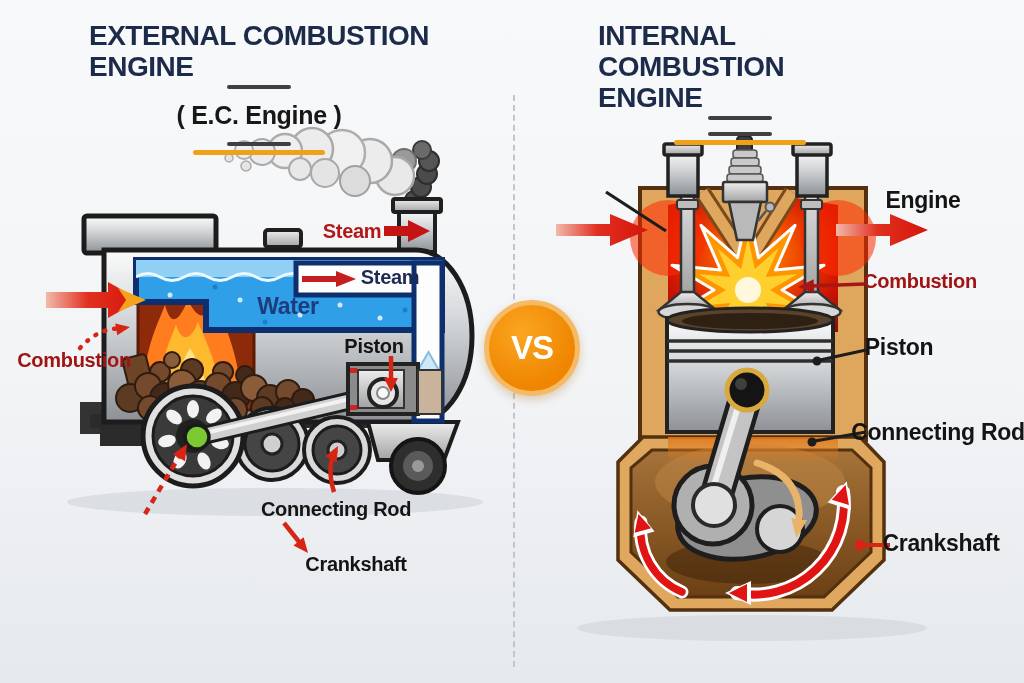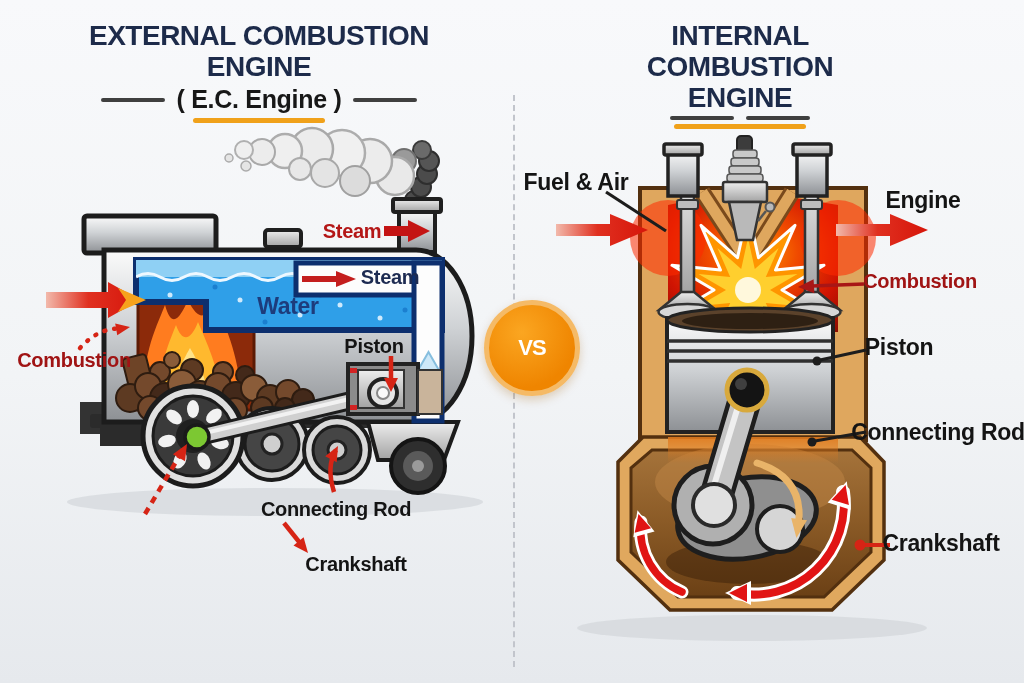--- a/index.html
+++ b/index.html
@@ -6,40 +6,40 @@
   .canvas{
     position:relative;width:1024px;height:683px;overflow:hidden;
     background:linear-gradient(180deg,#f8f9fb 0%,#f2f4f6 55%,#e6e9ed 100%);
     font-family:"Liberation Sans",sans-serif;
   }
   svg{position:absolute;left:0;top:0;}
   .divider{
     position:absolute;left:513px;top:95px;height:572px;width:0;
     border-left:2px dashed #c2c5cc;
   }
-  .title-block{position:absolute;top:20px;transform:translateX(-50%);text-align:center;}
+  .title-block{position:absolute;top:20px;transform:translateX(-50%);text-align:left;}
   .t1{font-size:28px;line-height:31px;font-weight:700;letter-spacing:-.5px;color:#1d2b4a;}
-  .subtitle-row{display:flex;align-items:center;justify-content:center;gap:12px;margin-top:3px;}
+  .subtitle-row{display:flex;align-items:center;justify-content:center;gap:12px;margin-top:3px;flex-direction:column;}
   .dash{display:inline-block;width:64px;height:4px;background:#3f3f3f;border-radius:2px;}
   .t2{font-size:25px;font-weight:700;color:#171717;letter-spacing:-.3px;}
   .underline{width:132px;height:5px;border-radius:3px;background:#f0a11a;margin:4px auto 0;}
   .lbl{position:absolute;transform:translate(-50%,-50%);font-weight:700;white-space:nowrap;letter-spacing:-.3px;color:#141414;}
   .lbl.red{color:#b41717;}
   .lbl.darkred{color:#a01414;}
   .lbl.navy{color:#1d2b52;}
   .lbl.water{color:#1d3c7c;}
   .f27{font-size:23px}.f24{font-size:20px}.f23{font-size:23px}
   .vs-badge{
     position:absolute;left:532px;top:348px;width:86px;height:86px;
     transform:translate(-50%,-50%);border-radius:50%;
     background:radial-gradient(circle at 38% 32%,#fba621,#ef8500 70%);
     border:5px solid #f5ba66;display:flex;align-items:center;justify-content:center;
     box-shadow:0 4px 10px rgba(160,90,0,.25);
   }
-  .vs-badge span{color:#ffffff;font-size:22px;font-weight:700;letter-spacing:-1px;}
+  .vs-badge span{color:#ffffff;font-size:33px;font-weight:700;letter-spacing:-1px;}
 </style>
 </head>
 <body>
 
 <div class="canvas">
 
 <svg width="1024" height="683" viewBox="0 0 1024 683">
   <defs>
     <linearGradient id="silver" x1="0" y1="0" x2="0" y2="1">
       <stop offset="0" stop-color="#fbfbfb"></stop>
@@ -410,20 +410,19 @@
 </div>
 
 <div class="lbl f24 darkred" style="left:74px;top:360px">Combustion</div>
 <div class="lbl f24 red" style="left:352px;top:231px">Steam</div>
 <div class="lbl f24 navy" style="left:390px;top:277px">Steam</div>
 <div class="lbl f27 water" style="left:288px;top:306px">Water</div>
 <div class="lbl f24" style="left:374px;top:346px">Piston</div>
 <div class="lbl f24" style="left:336px;top:509px">Connecting Rod</div>
 <div class="lbl f24" style="left:356px;top:564px">Crankshaft</div>
 
-<div class="lbl f23" style="left:576px;top:182px">Fuel &amp; Air</div>
 <div class="lbl f23" style="left:923px;top:200px">Engine</div>
 <div class="lbl f24 darkred" style="left:920px;top:281px">Combustion</div>
 <div class="lbl f23" style="left:899px;top:347px">Piston</div>
 <div class="lbl f23" style="left:938px;top:432px">Connecting Rod</div>
 <div class="lbl f23" style="left:941px;top:543px">Crankshaft</div>
 
 </div>
 
 </body></html>

